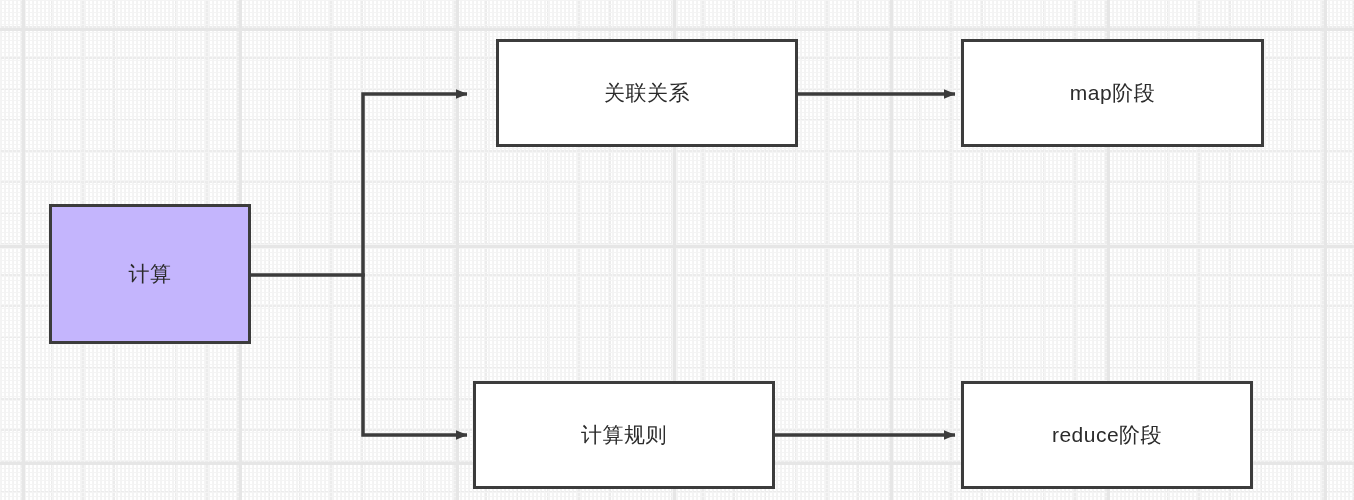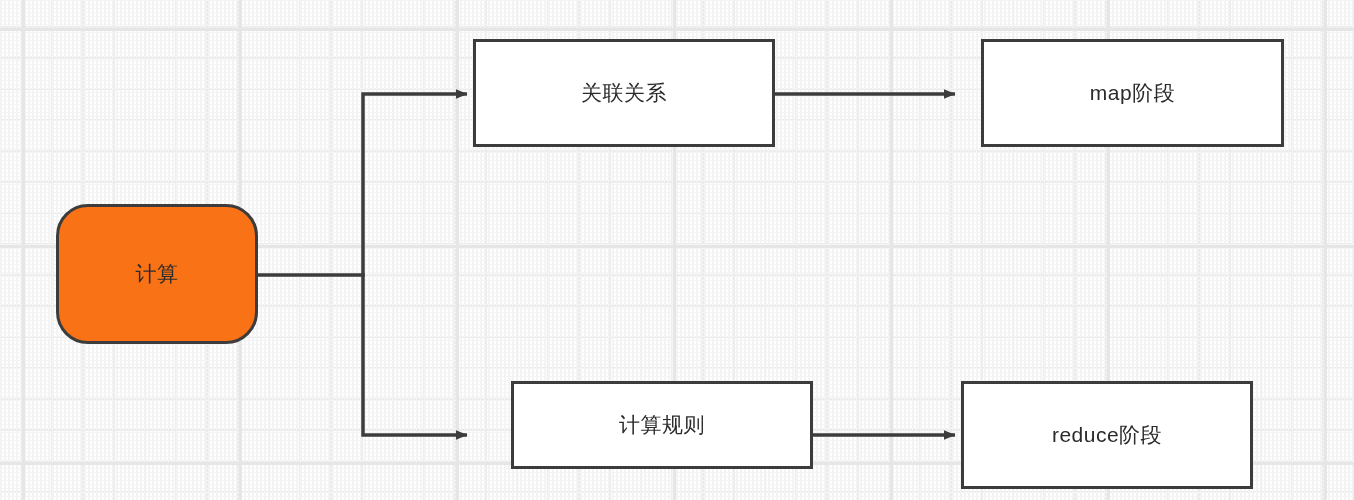--- a/index.html
+++ b/index.html
@@ -104,33 +104,33 @@
 
     <path d="M 363,275 L 363,94 L 467,94" fill="none" stroke="#3c3c3c" stroke-width="3.5" stroke-linejoin="miter" stroke-linecap="butt" marker-end="url(#arrowhead)"></path>
 
     <path d="M 363,275 L 363,435 L 467,435" fill="none" stroke="#3c3c3c" stroke-width="3.5" stroke-linejoin="miter" stroke-linecap="butt" marker-end="url(#arrowhead)"></path>
 
     <path d="M 775,94 L 955,94" fill="none" stroke="#3c3c3c" stroke-width="3.5" stroke-linecap="butt" marker-end="url(#arrowhead)"></path>
 
     <path d="M 775,435 L 955,435" fill="none" stroke="#3c3c3c" stroke-width="3.5" stroke-linecap="butt" marker-end="url(#arrowhead)"></path>
   </svg>
 
-  <div class="node" id="node-compute" style="left: 56px; top: 204px; width: 202px; height: 140px; border-color: rgb(60, 60, 60); background: #f97316; border-radius: 32px;">
+  <div class="node" id="node-compute" style="left: 49px; top: 204px; width: 202px; height: 140px; border-color: rgb(60, 60, 60); background: #c4b5fd;">
     <span class="node-label" style="color: rgb(43, 43, 43);">计算</span>
   </div>
 
-  <div class="node" id="node-relation" style="left: 473px; top: 39px; width: 302px; height: 108px; border-color: rgb(60, 60, 60); background: rgb(255, 255, 255);">
+  <div class="node" id="node-relation" style="left: 496px; top: 39px; width: 302px; height: 108px; border-color: rgb(60, 60, 60); background: rgb(255, 255, 255);">
     <span class="node-label" style="color: rgb(43, 43, 43);">关联关系</span>
   </div>
 
-  <div class="node" id="node-map-stage" style="left: 961px; top: 39px; width: 303px; height: 108px; border-color: rgb(60, 60, 60); background: rgb(255, 255, 255); margin-left: 20px;">
+  <div class="node" id="node-map-stage" style="left: 961px; top: 39px; width: 303px; height: 108px; border-color: rgb(60, 60, 60); background: rgb(255, 255, 255);">
     <span class="node-label" style="color: rgb(43, 43, 43);">map阶段</span>
   </div>
 
-  <div class="node" id="node-compute-rule" style="left: 473px; top: 381px; width: 302px; height: 88px; border-color: rgb(60, 60, 60); background: rgb(255, 255, 255); margin-left: 38px;">
+  <div class="node" id="node-compute-rule" style="left: 473px; top: 381px; width: 302px; height: 108px; border-color: rgb(60, 60, 60); background: rgb(255, 255, 255);">
     <span class="node-label" style="color: rgb(43, 43, 43);">计算规则</span>
   </div>
 
   <div class="node" id="node-reduce-stage" style="left: 961px; top: 381px; width: 292px; height: 108px; border-color: rgb(60, 60, 60); background: rgb(255, 255, 255);">
     <span class="node-label" style="color: rgb(43, 43, 43);">reduce阶段</span>
   </div>
 
 </div>
 
 </body></html>

